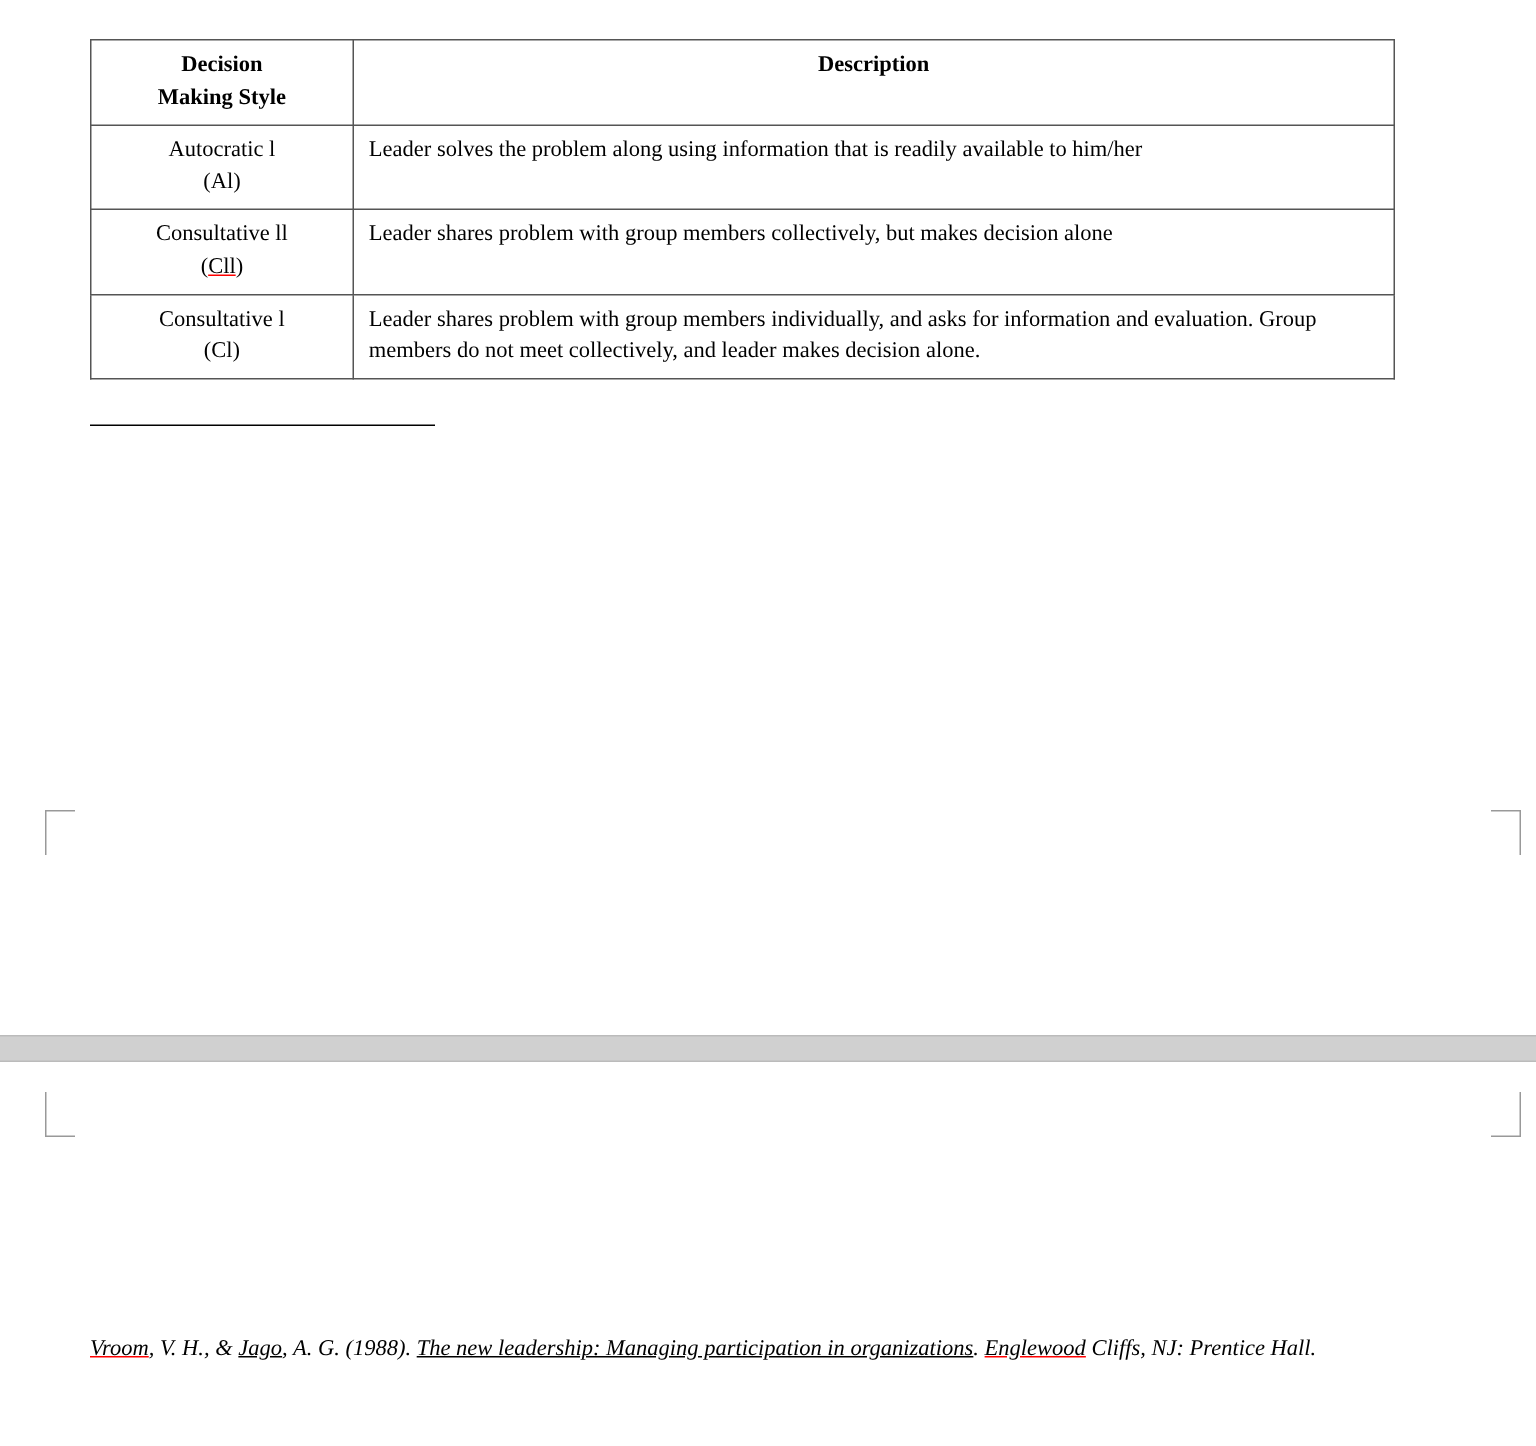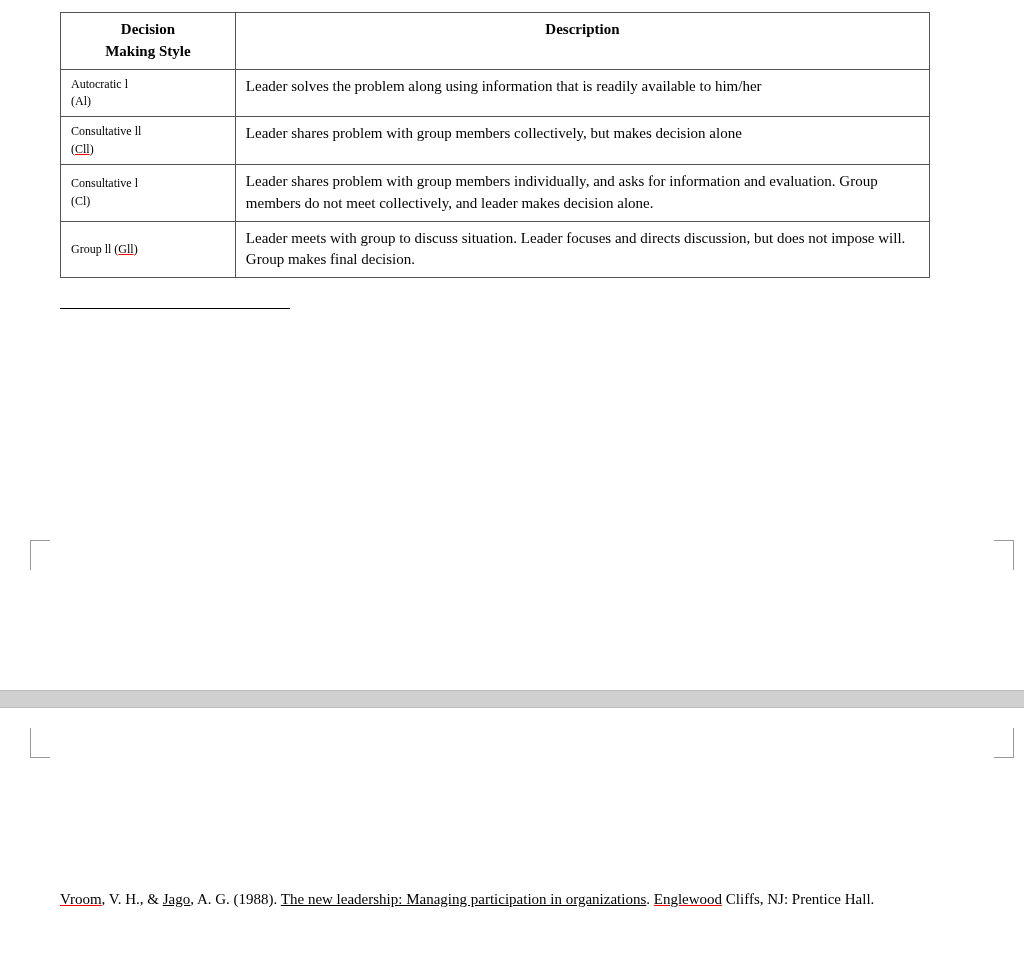--- a/index.html
+++ b/index.html
@@ -20,21 +20,21 @@
       flex-direction: column;
       width: 1024px;
       min-height: 964px;
       background-color: #fff;
       position: relative;
     }
 
     
     .page-top {
       background-color: #fff;
-      padding: 4px 60px 30px 60px;
+      padding: 18px 60px 30px 60px;
       min-height: 530px;
       position: relative;
     }
 
     
     .decision-table {
       border-collapse: collapse;
       border: 1.5px solid #555;
       width: 870px;
       margin-top: 8px;
@@ -60,21 +60,22 @@
     }
 
     .decision-table thead th.col-desc {
       width: 695px;
       margin-left: 12px;
     }
 
     .decision-table tbody td.style-cell {
       width: 175px;
       vertical-align: middle;
-      font-size: 12px;
+      font-size: 15px;
+      text-align: center;
     }
 
     .decision-table tbody td.desc-cell {
       font-size: 15px;
     }
 
     
     .underline-red {
       text-decoration: underline;
       text-decoration-color: red;
@@ -120,20 +121,21 @@
       margin-top: 160px;
     }
 
     
     .page-bottom {
       background-color: #fff;
       padding: 20px 60px 40px 60px;
       min-height: 250px;
       position: relative;
       flex: 1;
+      font-style: italic;
     }
 
     .corner-bottom-left {
       position: absolute;
       top: 20px;
       left: 30px;
       width: 20px;
       height: 30px;
       border-bottom: 1.5px solid #999;
       border-left: 1.5px solid #999;
@@ -187,24 +189,20 @@
           <td class="desc-cell">Leader solves the problem along using information that is readily available to him/her</td>
         </tr>
         <tr>
           <td class="style-cell">Consultative ll<br>(<span class="underline-red">Cll</span>)</td>
           <td class="desc-cell">Leader shares problem with group members collectively, but makes decision alone</td>
         </tr>
         <tr>
           <td class="style-cell">Consultative l<br>(Cl)</td>
           <td class="desc-cell">Leader shares problem with group members individually, and asks for information and evaluation. Group members do not meet collectively, and leader makes decision alone.</td>
         </tr>
-        <tr>
-          <td class="style-cell">Group ll (<span class="underline-red">Gll</span>)</td>
-          <td class="desc-cell">Leader meets with group to discuss situation. Leader focuses and directs discussion, but does not impose will. Group makes final decision.</td>
-        </tr>
       </tbody>
     </table>
 
     <hr class="hr-line">
 
     <div class="corner-top-left"></div>
     <div class="corner-top-right"></div>
 
   </div>
 

